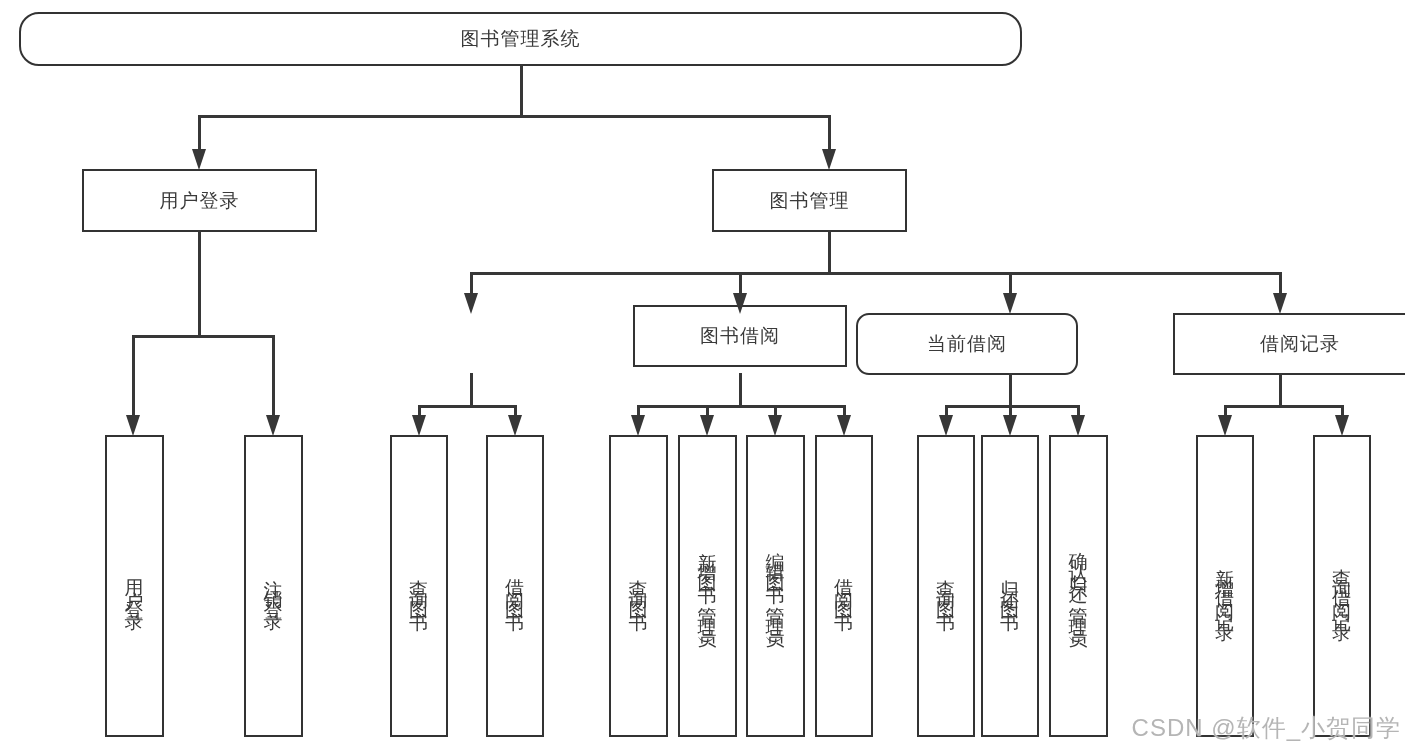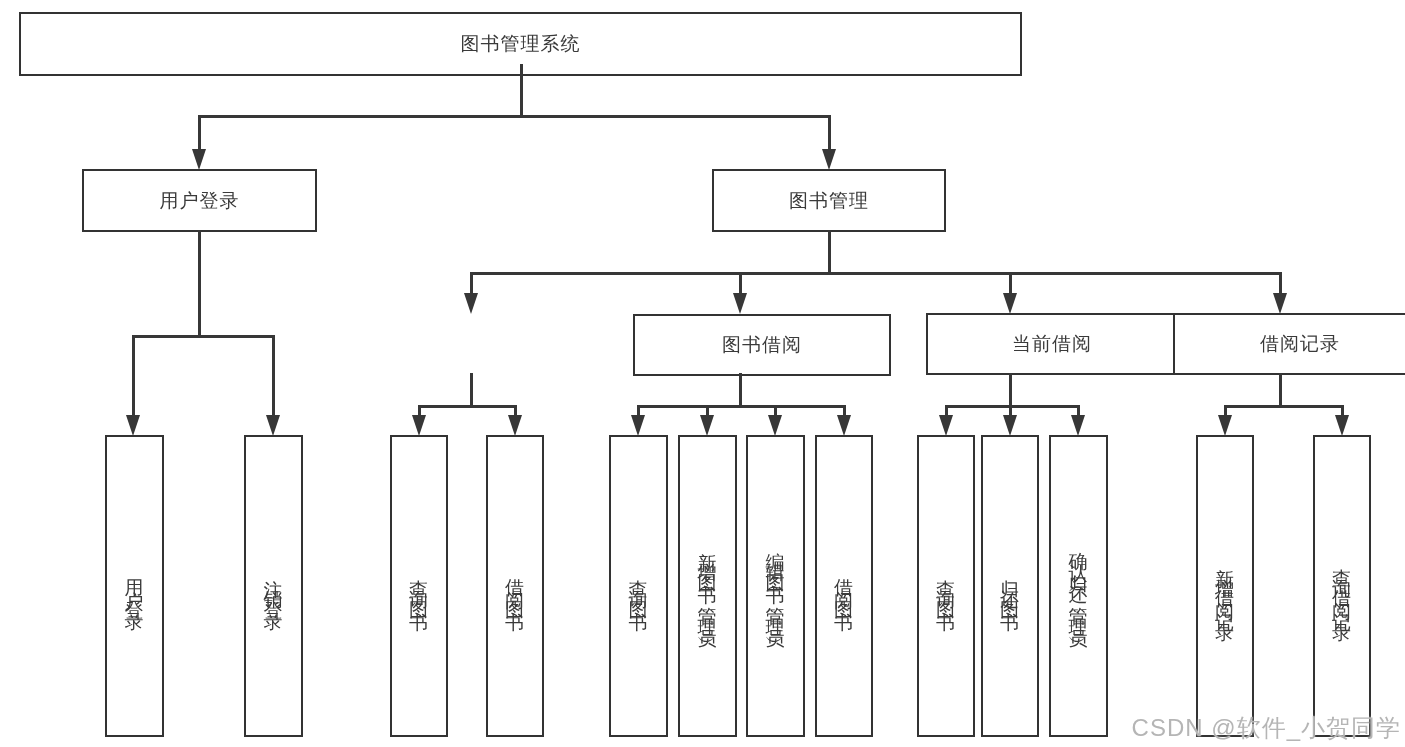--- a/index.html
+++ b/index.html
@@ -44,30 +44,30 @@
     color:#b5b5b5;
     letter-spacing:1px;
     text-shadow:0 0 2px #ffffff;
   }
 </style>
 </head>
 <body>
 
 <div class="canvas">
 
-  <div class="box" style="left:19px;top:12px;width:1003px;height:64px;">图书管理系统</div>
+  <div class="box" style="left:19px;top:12px;width:1003px;height:54px;border-radius:20px;">图书管理系统</div>
 
   <div class="box" style="left:82px;top:169px;width:235px;height:63px;">用户登录</div>
 
-  <div class="box" style="left:712px;top:169px;width:234px;height:63px;">图书管理</div>
+  <div class="box" style="left:712px;top:169px;width:195px;height:63px;">图书管理</div>
 
 
-  <div class="box" style="left:633px;top:314px;width:258px;height:62px;">图书借阅</div>
+  <div class="box" style="left:633px;top:305px;width:214px;height:62px;">图书借阅</div>
 
-  <div class="box" style="left:926px;top:313px;width:252px;height:62px;">当前借阅</div>
+  <div class="box" style="left:856px;top:313px;width:222px;height:62px;border-radius:13px;">当前借阅</div>
 
   <div class="box" style="left:1173px;top:313px;width:254px;height:62px;">借阅记录</div>
 
   <div class="box leaf" style="left:105px;top:435px;width:59px;height:302px;">
     <span>用户登录</span>
   </div>
 
   <div class="box leaf" style="left:244px;top:435px;width:59px;height:302px;">
     <span>注销登录</span>
   </div>

